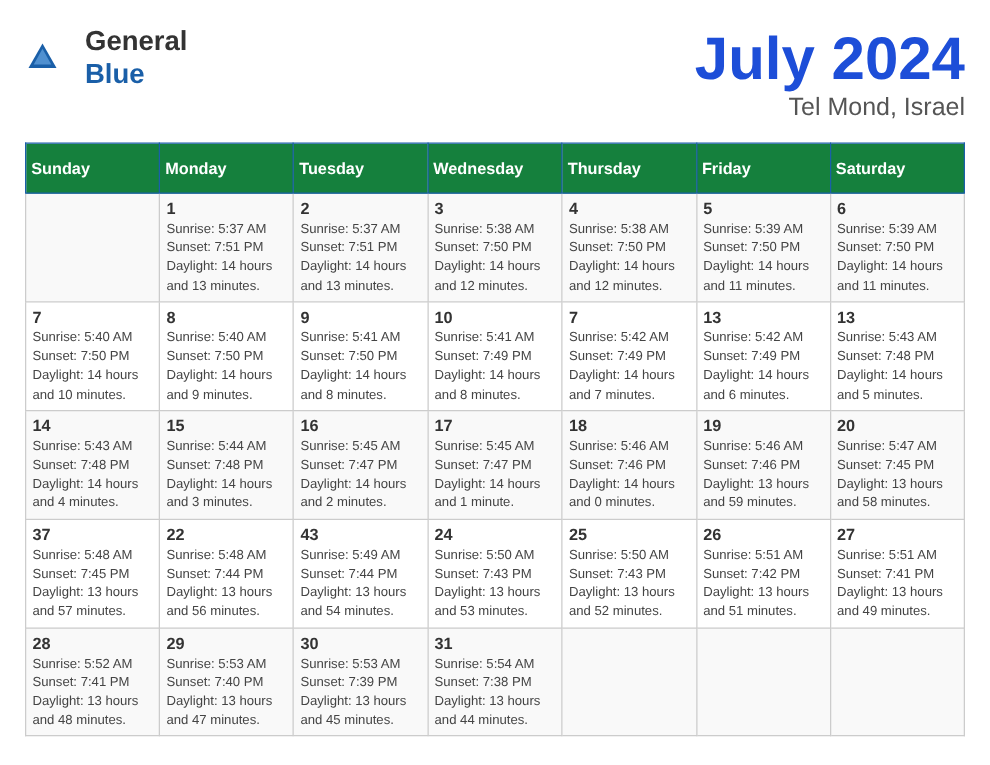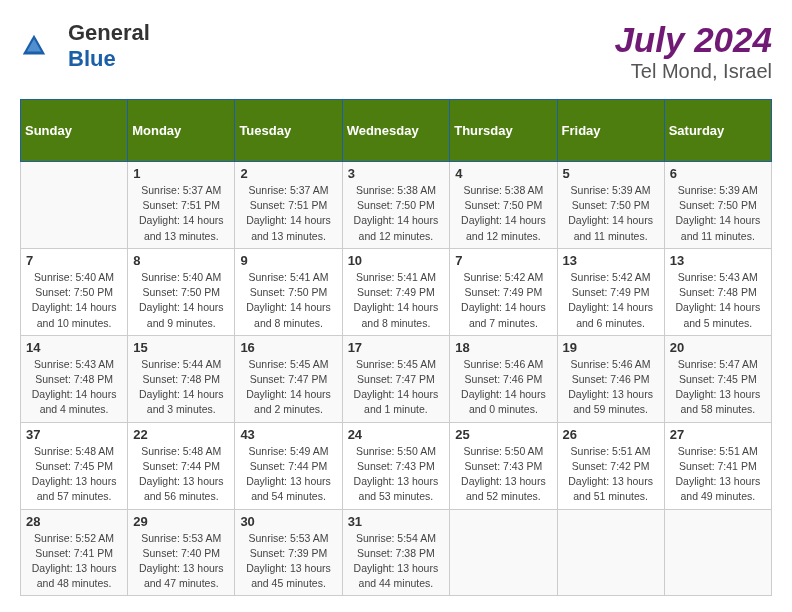--- a/index.html
+++ b/index.html
@@ -32,38 +32,37 @@
       color: #1a5fa8;
     }
     .logo-icon {
       width: 28px;
       height: 28px;
     }
     .title-block {
       text-align: right;
     }
     .title-month {
-      font-size: 35px;
-      font-weight: bold;
-      color: #701a75;
-      font-style: italic;
+      font-size: 48px;
+      font-weight: bold;
+      color: #1d4ed8;
     }
     .title-location {
       font-size: 20px;
       color: #555;
     }
     table {
       width: 100%;
       border-collapse: collapse;
       font-size: 11px;
     }
     thead tr th {
-      background-color: #4d7c0f;
+      background-color: #15803d;
       color: #fff;
-      padding: 23px 4px;
+      padding: 12px 4px;
       text-align: left;
       font-size: 13px;
       font-weight: bold;
       border: 1px solid #1a5fa8;
     }
     tbody tr td {
       border: 1px solid #ccc;
       vertical-align: top;
       padding: 4px 5px;
       width: 108px;
@@ -77,21 +76,20 @@
       font-weight: bold;
       font-size: 13px;
       color: #333;
       display: block;
       margin-bottom: 2px;
     }
     .day-info {
       color: #444;
       line-height: 1.45;
       font-size: 10.5px;
-      text-align: center;
     }
     td.empty {
       background: #f5f5f5;
     }
   </style>
 </head>
 <body>
 
 <div class="header">
   <div class="logo">

